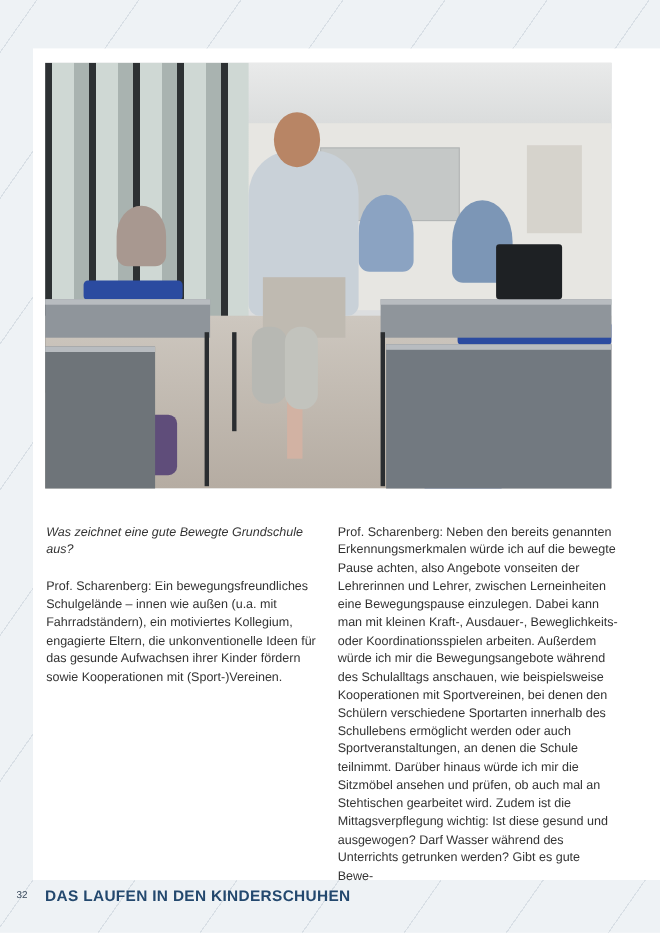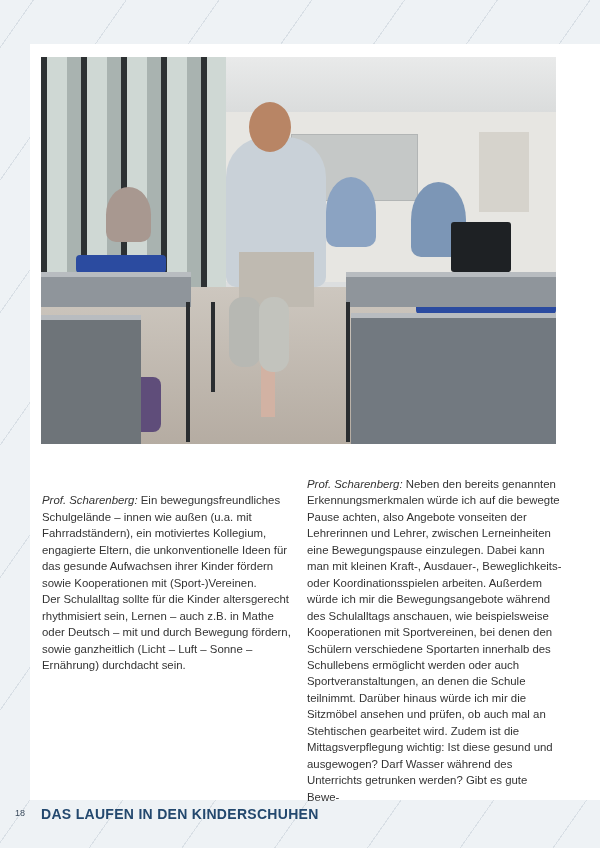--- a/index.html
+++ b/index.html
@@ -50,21 +50,21 @@
 
   .col {
     position:absolute; top:476px; width:255px;
     font-size:11.4px; line-height:16.45px; color:#333333;
   }
   .col-left { left:42px; }
   .col-right { left:307px; }
   .col p { margin:0; }
   .gap { height:16.45px; }
   .q { font-style:italic; }
-  .speaker { font-style:italic; }
+  .speaker { }
 
   .footer-num {
     position:absolute; left:15px; top:808px; font-size:9px; color:#3a4a5c;
   }
   .footer-title {
     position:absolute; left:41px; top:806px; font-size:14px; font-weight:bold;
     color:#23486e; letter-spacing:0.3px;
   }
 </style>
 </head>
@@ -98,24 +98,24 @@
   <div class="desk desk4"></div>
   <div class="girl-leg"></div>
   <div class="girl-body"></div>
   <div class="girl-head"></div>
   <div class="girl-skirt"></div>
   <div class="girl-shoe1"></div>
   <div class="girl-shoe2"></div>
 </div>
 
 <div class="col col-left">
+  <p class="q">Was zeichnet eine gute Bewegte Grundschule aus?</p>
   <div class="gap"></div>
   <p><span class="speaker">Prof. Scharenberg:</span><span> Ein bewegungsfreundliches Schulgelände – innen wie außen (u.a. mit Fahrradständern), ein motiviertes Kollegium, engagierte Eltern, die unkonventionelle Ideen für das gesunde Aufwachsen ihrer Kinder fördern sowie Kooperationen mit (Sport-)Vereinen.</span></p>
-  <p>Der Schulalltag sollte für die Kinder altersgerecht rhythmisiert sein, Lernen – auch z.B. in Mathe oder Deutsch – mit und durch Bewegung fördern, sowie ganzheitlich (Licht – Luft – Sonne – Ernährung) durchdacht sein.</p>
   <div class="gap"></div>
 </div>
 
 <div class="col col-right">
   <p><span class="speaker">Prof. Scharenberg:</span><span> Neben den bereits genannten Erkennungsmerkmalen würde ich auf die bewegte Pause achten, also Angebote vonseiten der Lehrerinnen und Lehrer, zwischen Lerneinheiten eine Bewegungspause einzulegen. Dabei kann man mit kleinen Kraft-, Ausdauer-, Beweglichkeits- oder Koordinationsspielen arbeiten. Außerdem würde ich mir die Bewegungsangebote während des Schulalltags anschauen, wie beispielsweise Kooperationen mit Sportvereinen, bei denen den Schülern verschiedene Sportarten innerhalb des Schullebens ermöglicht werden oder auch Sportveranstaltungen, an denen die Schule teilnimmt. Darüber hinaus würde ich mir die Sitzmöbel ansehen und prüfen, ob auch mal an Stehtischen gearbeitet wird. Zudem ist die Mittagsverpflegung wichtig: Ist diese gesund und ausgewogen? Darf Wasser während des Unterrichts getrunken werden? Gibt es gute Bewe-</span></p>
 </div>
 
-<div class="footer-num">18</div>
+<div class="footer-num">32</div>
 <div class="footer-title">DAS LAUFEN IN DEN KINDERSCHUHEN</div>
 
 </body></html>

